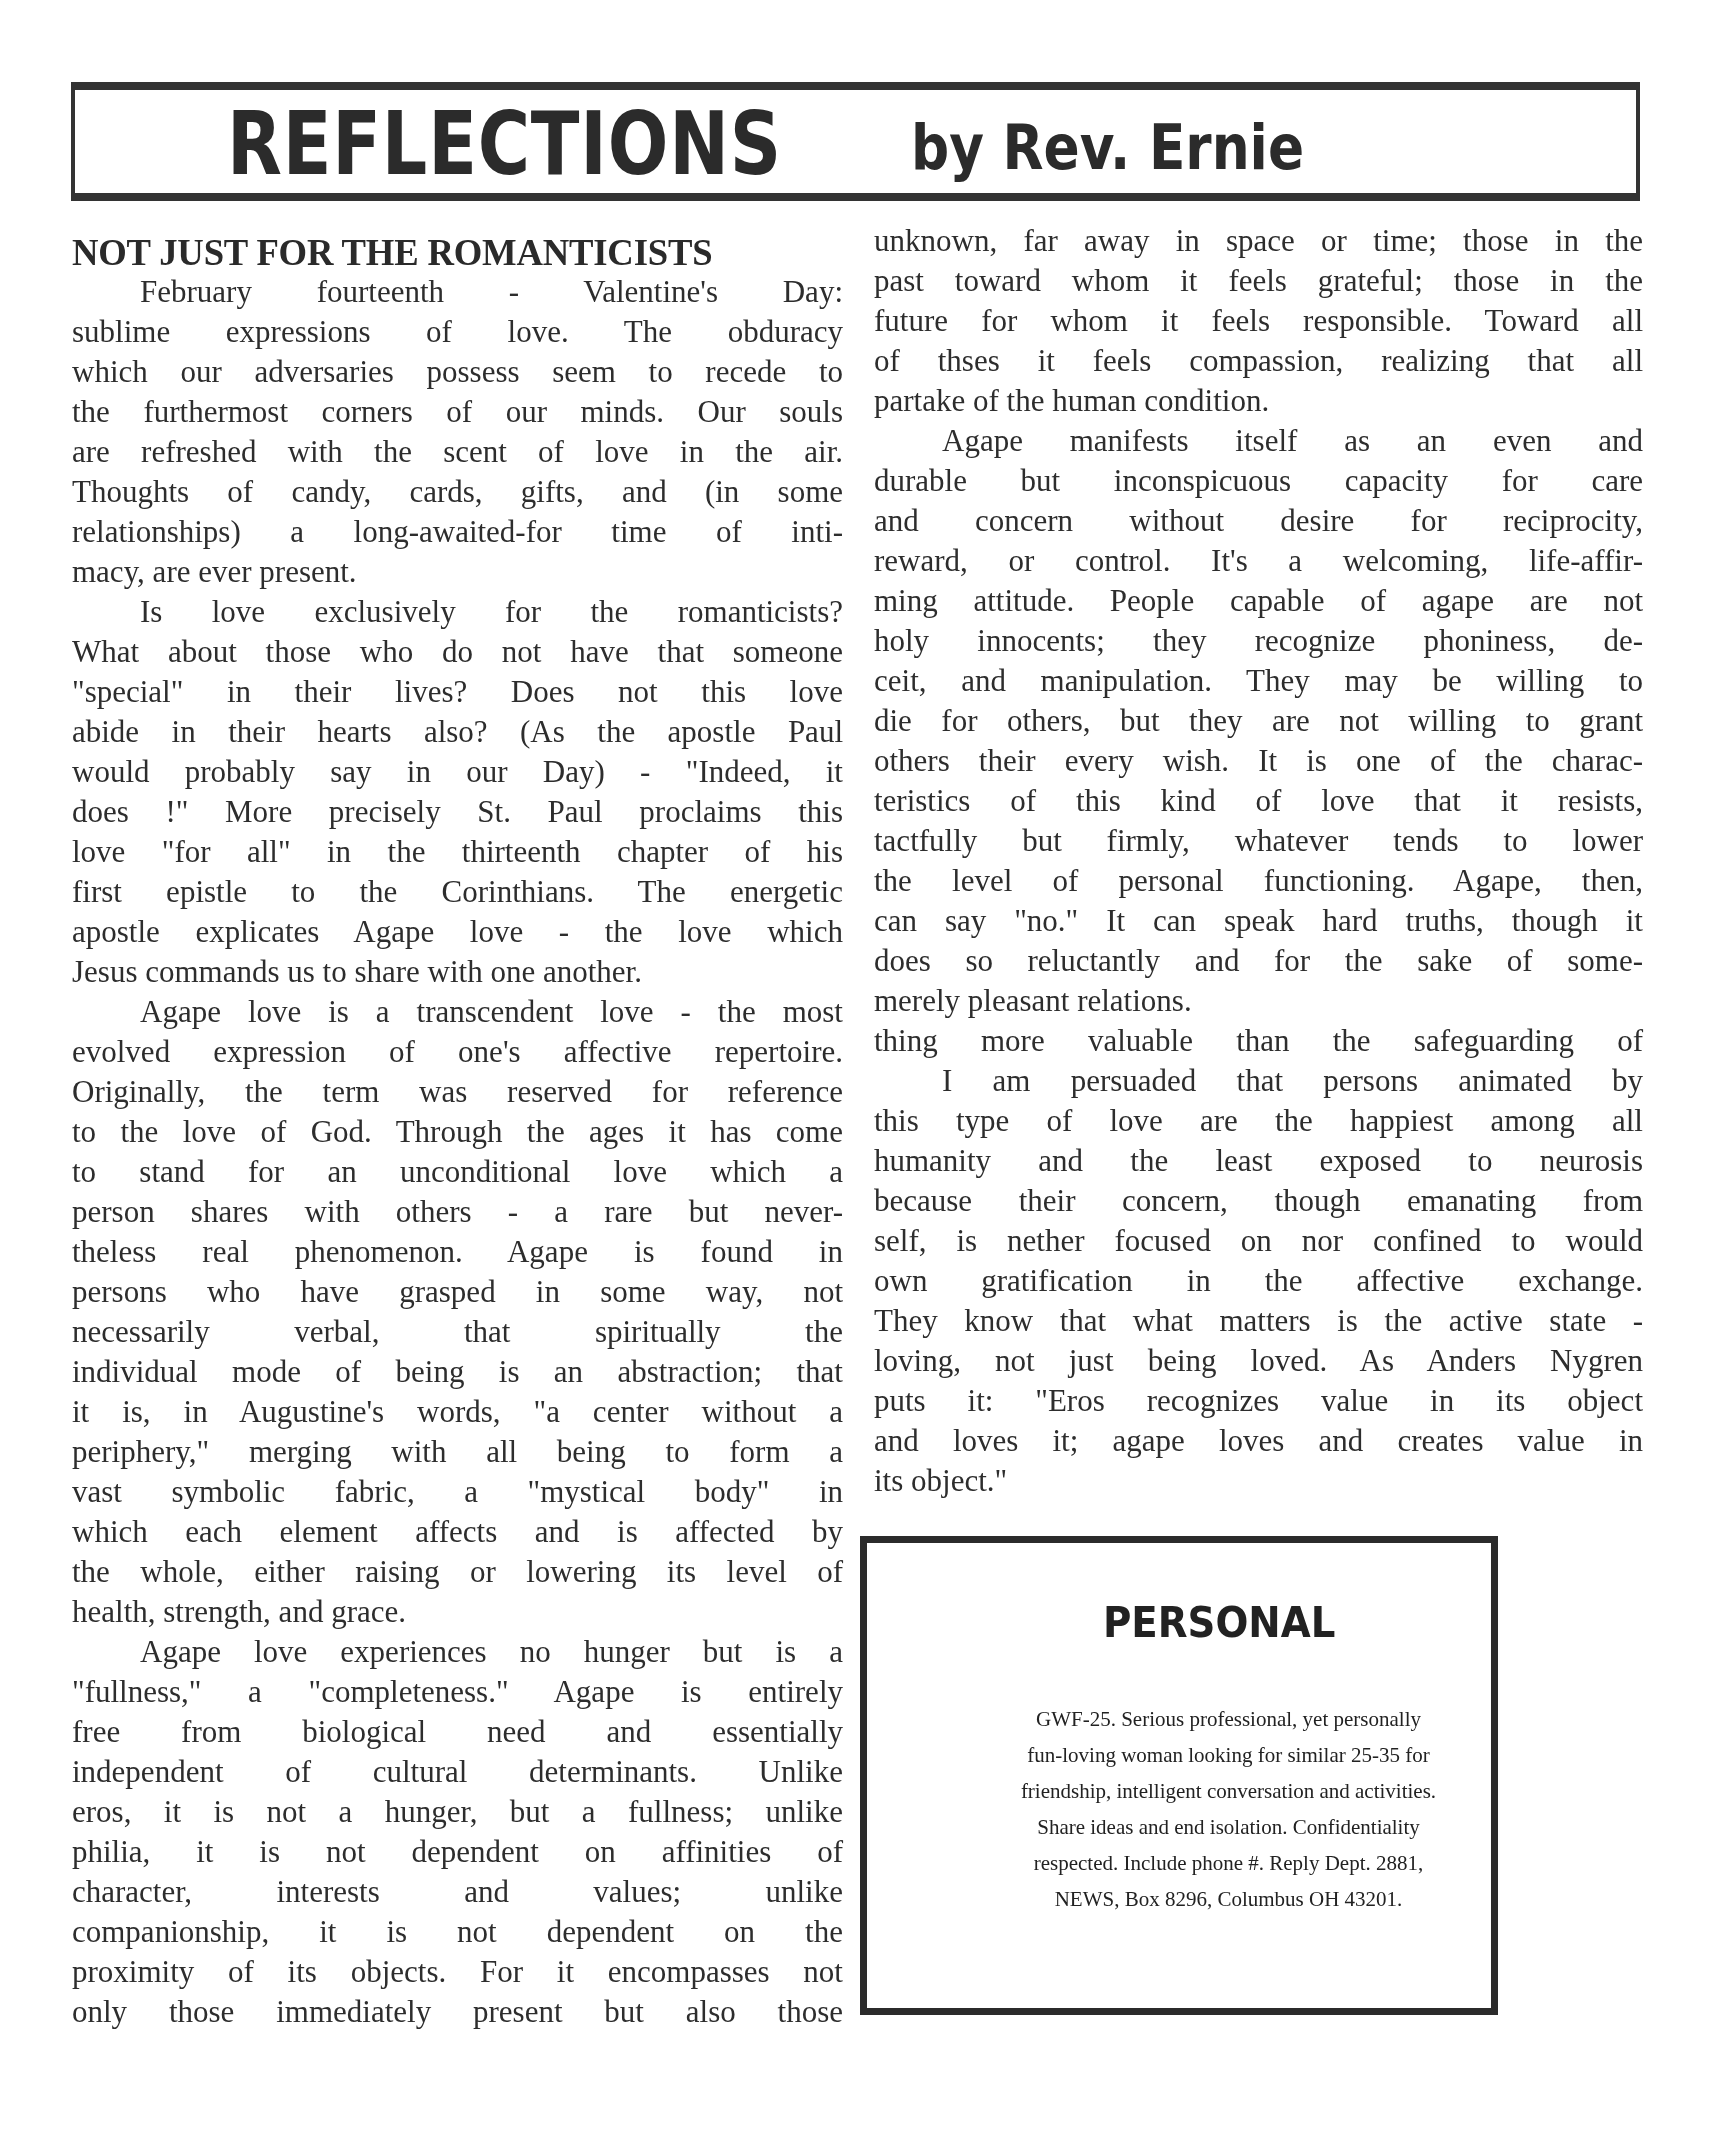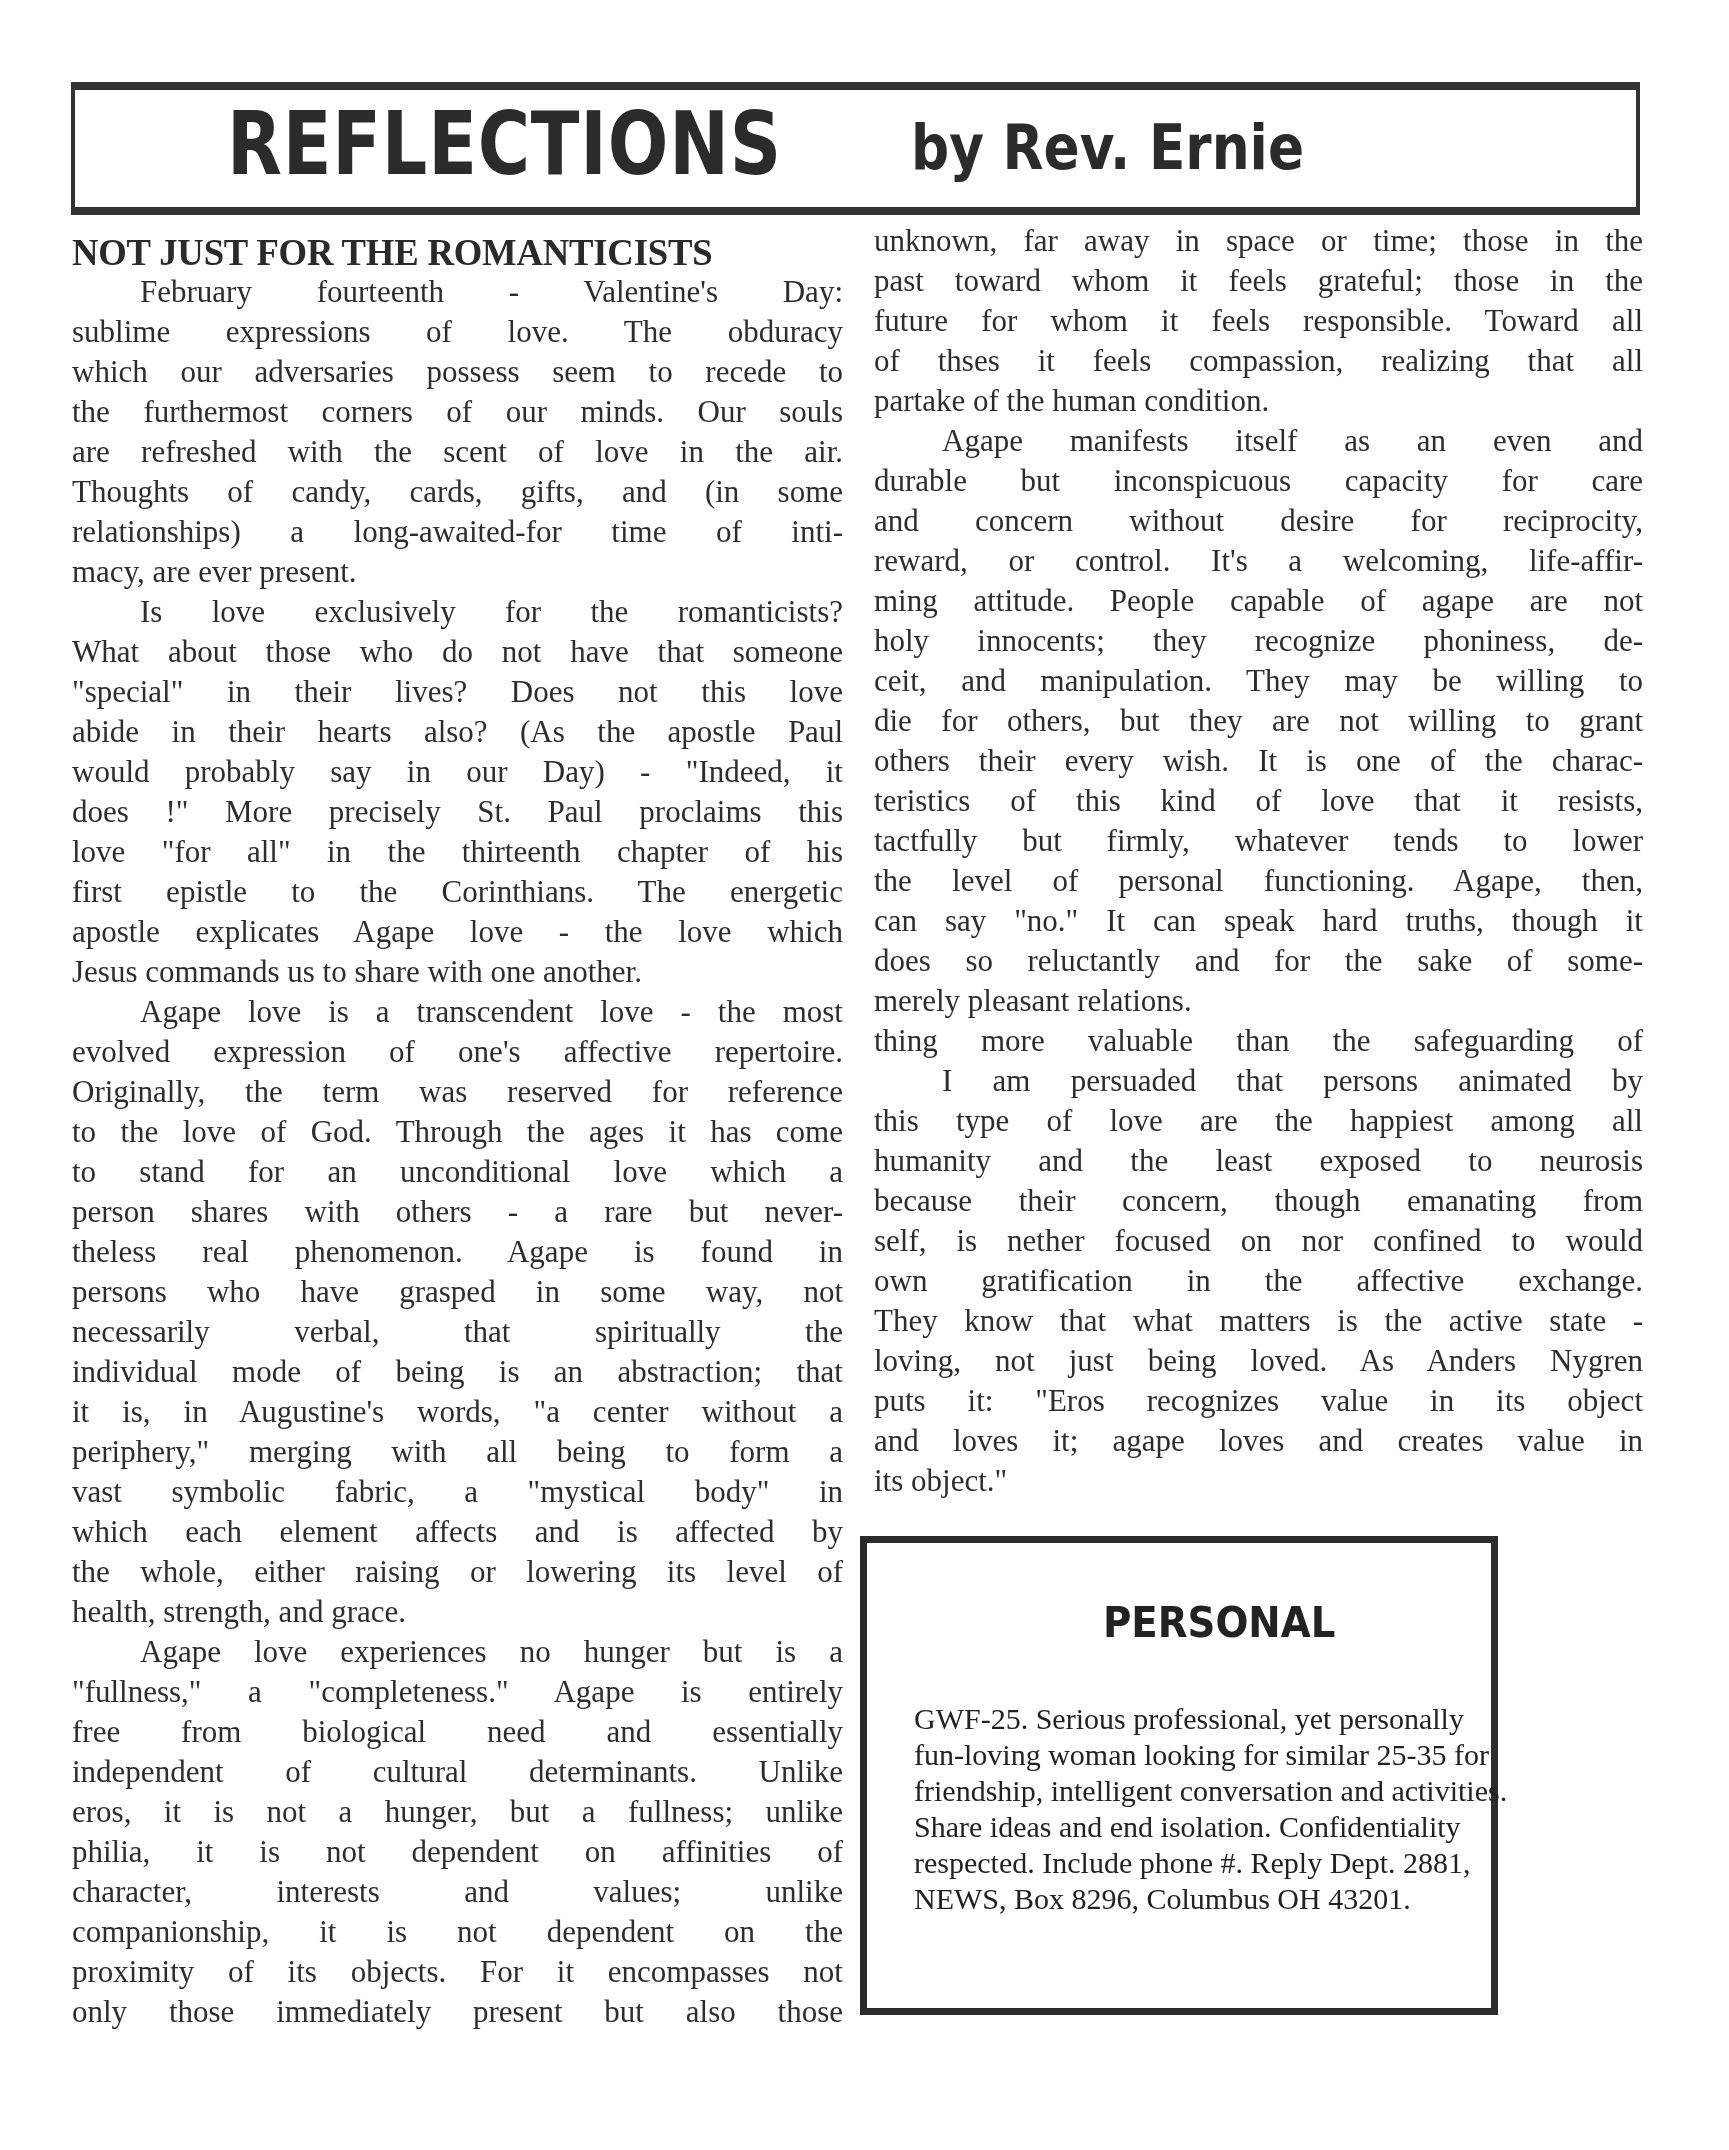--- a/index.html
+++ b/index.html
@@ -1,20 +1,20 @@
 <!DOCTYPE html>
 <html style="font-size:7.8px"><head>
 <meta charset="utf-8">
 <style>
   html, body { margin: 0; padding: 0; background: #ffffff; }
   body { width: 1729px; height: 2151px; position: relative; overflow: hidden; color: #2a2a2a; }
 
   
   .banner {
-    position: absolute; left: 71px; top: 82px; width: 1569px; height: 133px;
+    position: absolute; left: 71px; top: 82px; width: 1569px; height: 119px;
     box-sizing: border-box;
     border-top: 8.3px solid #333; border-bottom: 8.3px solid #333;
     border-left: 4.4px solid #333; border-right: 4.4px solid #333;
   }
   .banner-title {
     position: absolute; left: 152px; top: 10.7px;
     font-family: "DejaVu Sans", sans-serif; font-weight: bold;
     font-size: 87px; line-height: 1; letter-spacing: 1px;
     transform: scaleX(0.82); transform-origin: left top;
     color: #2b2b2b; white-space: nowrap;
@@ -52,23 +52,23 @@
     position: absolute; left: 860px; top: 1536px; width: 638px; height: 479px;
     box-sizing: border-box; border: 7.3px solid #2b2b2b;
   }
   .personal-title {
     position: absolute; left: 236px; top: 58px;
     font-family: "DejaVu Sans", sans-serif; font-weight: bold;
     font-size: 43px; line-height: 1; color: #222;
     transform: scaleX(0.9); transform-origin: left top; white-space: nowrap;
   }
   .personal-body {
-    position: absolute; left: 47px; top: 158px; width: 691px;
+    position: absolute; left: 16px; top: 158px; width: 691px;
     font-family: "Liberation Serif", "DejaVu Serif", serif;
-    font-size: 30px; line-height: 36px; color: #222;
+    font-size: 21px; line-height: 36px; color: #222; text-align: center;
   }
   .personal-body .pline { display: block; white-space: nowrap; }
 </style>
 </head>
 <body>
 
 <div class="banner">
   <span class="banner-title">REFLECTIONS</span>
   <span class="banner-sub">by Rev. Ernie</span>
 </div>

